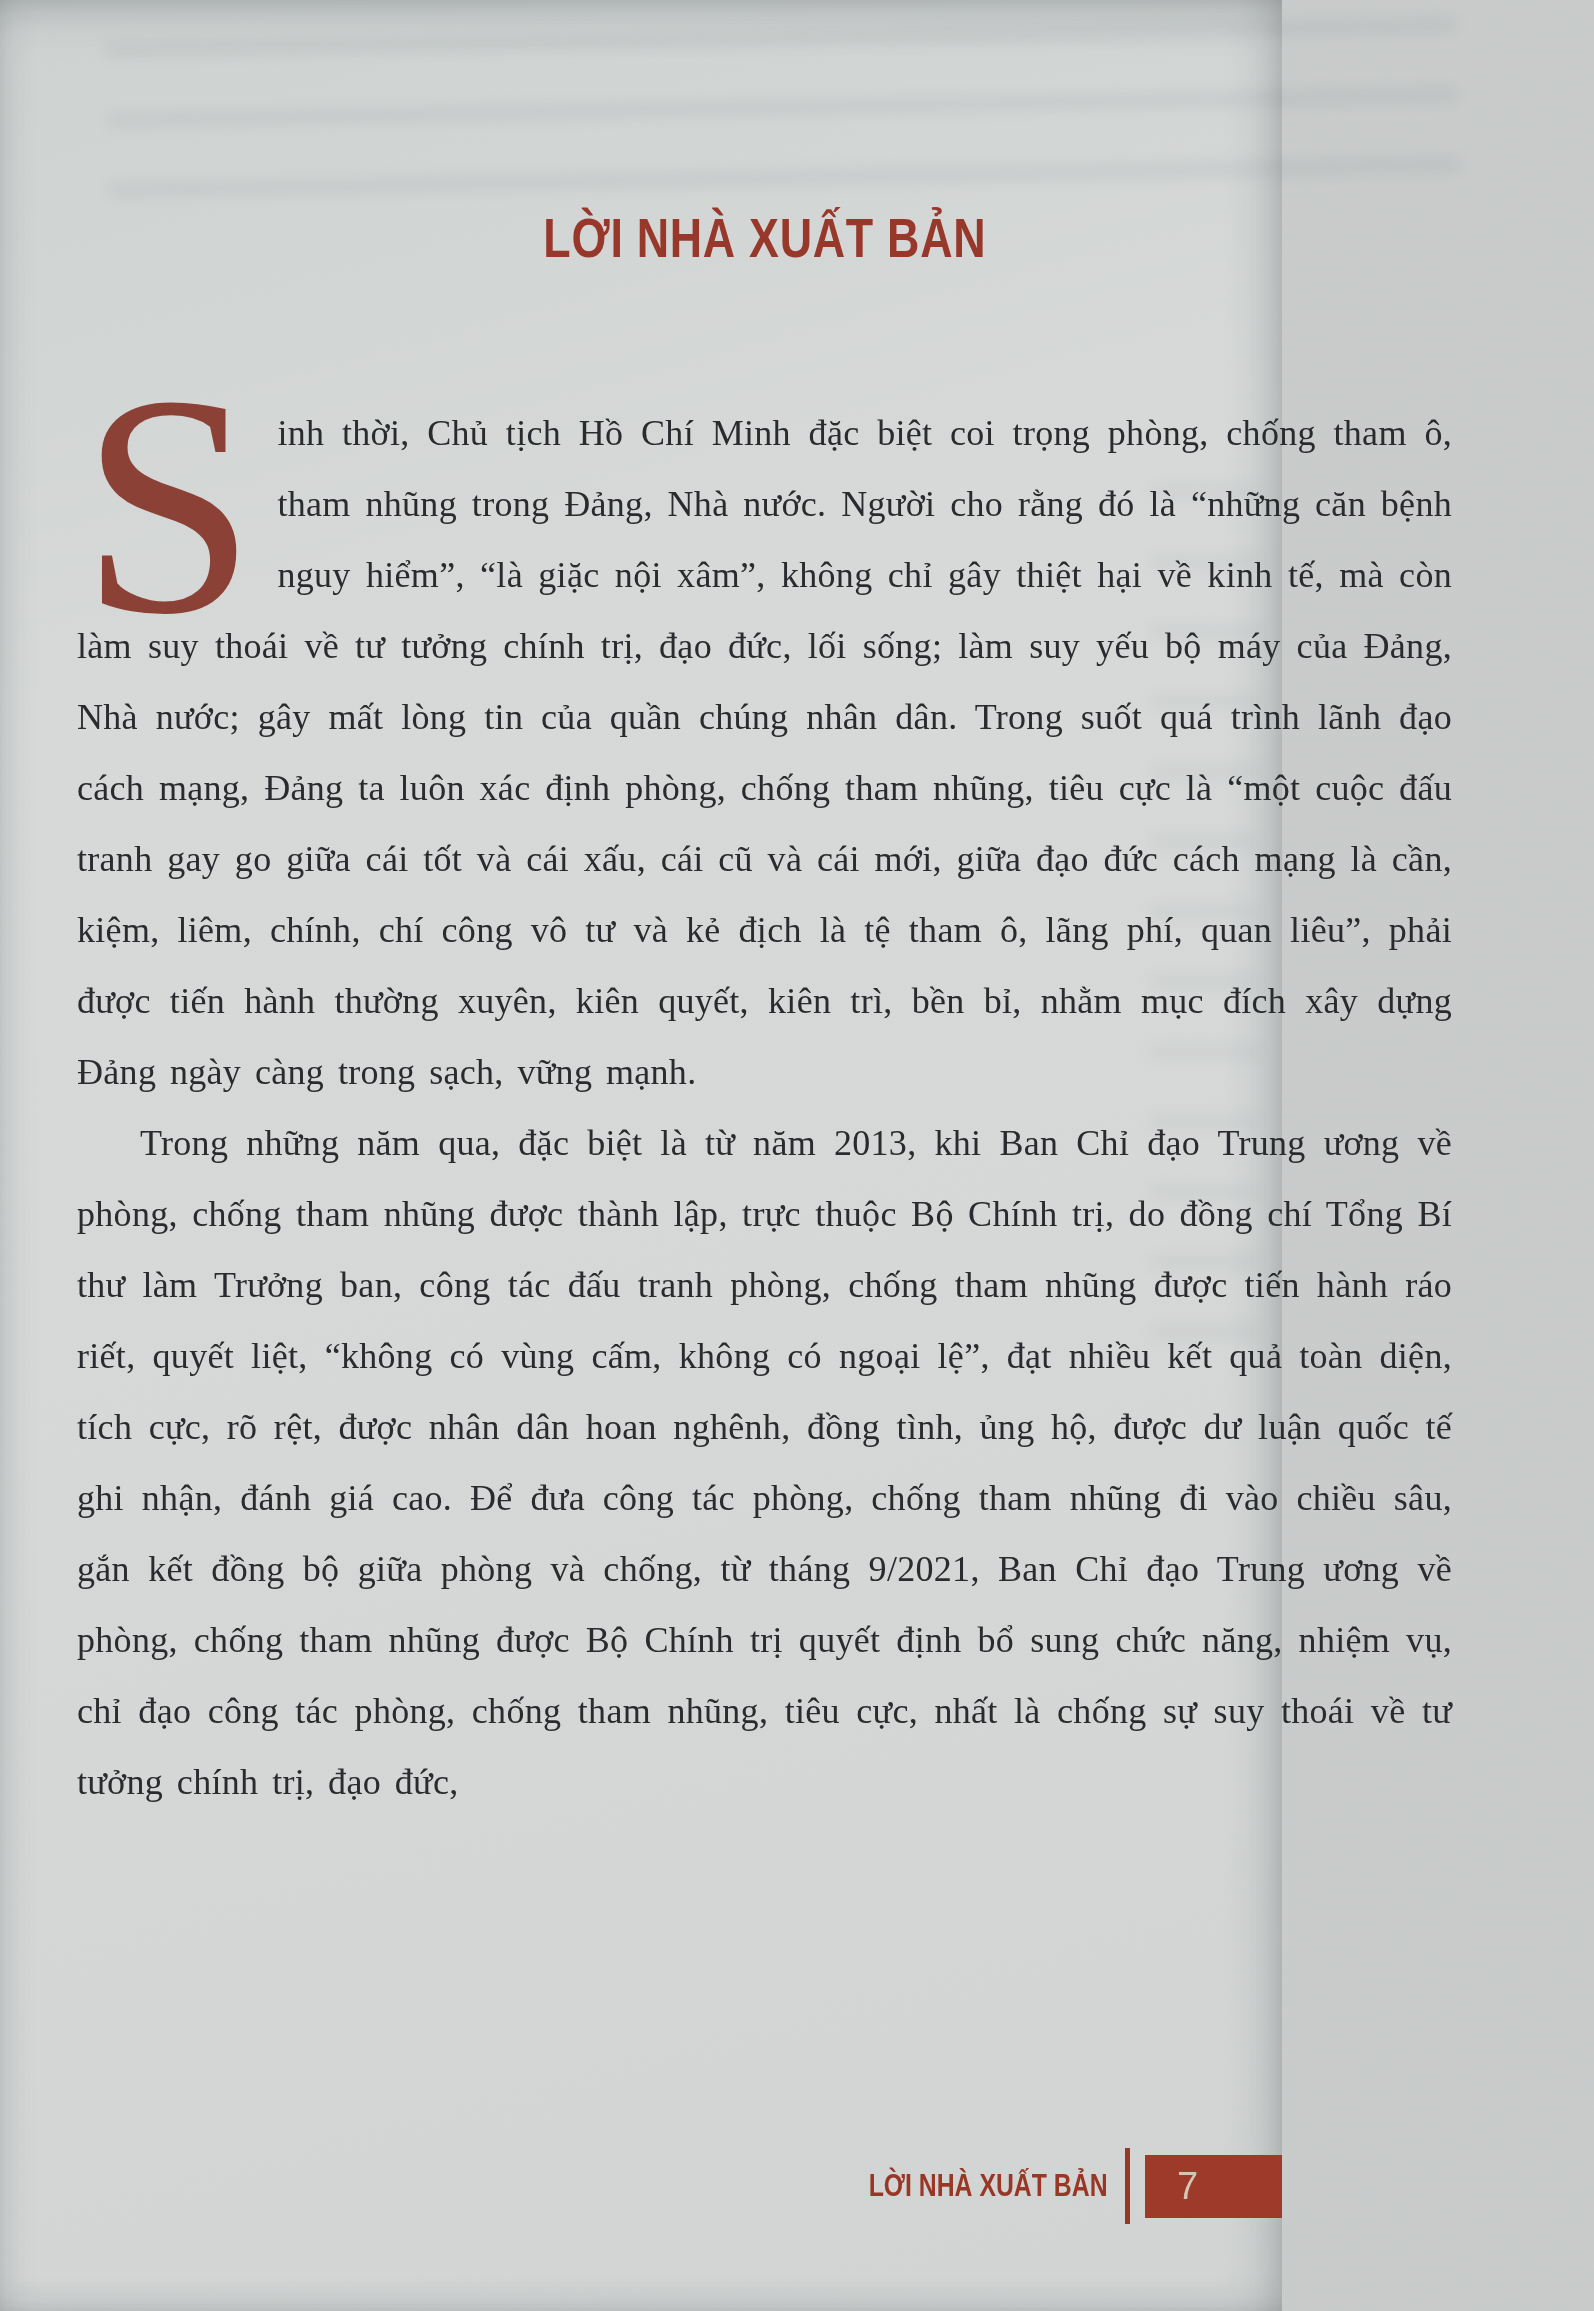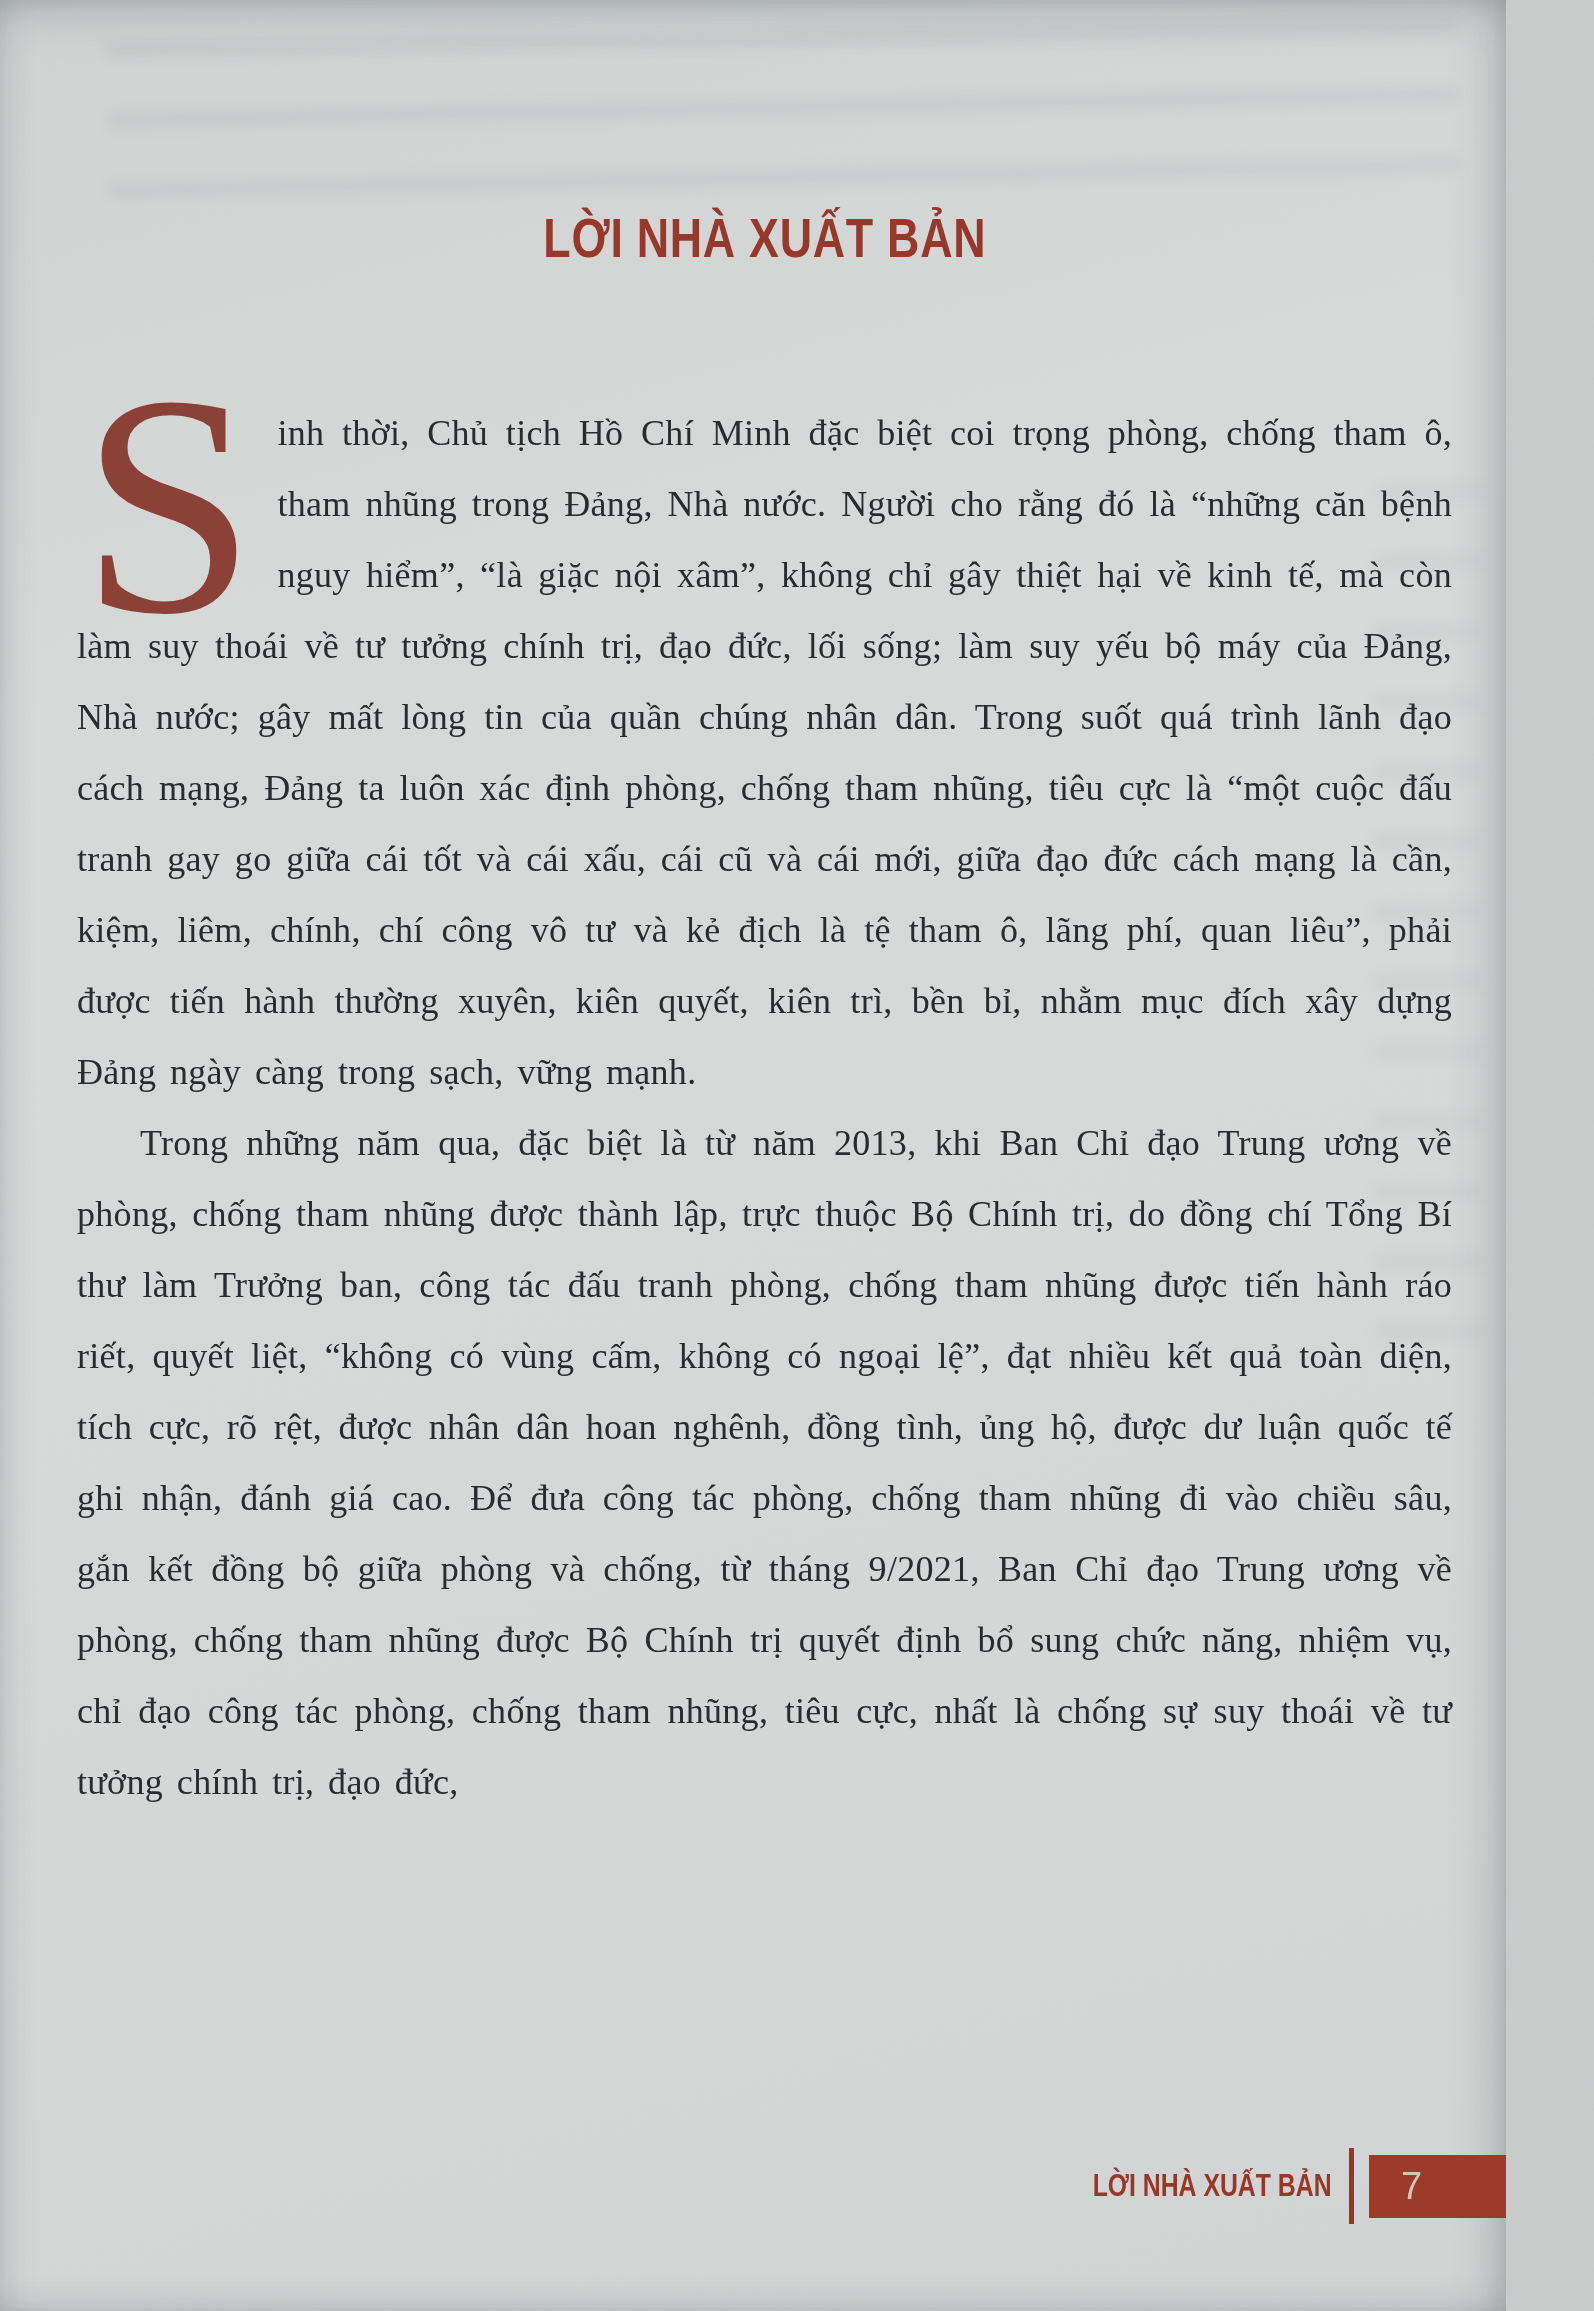--- a/index.html
+++ b/index.html
@@ -4,21 +4,21 @@
 <style>
   html, body { margin: 0; padding: 0; }
   body {
     width: 1595px; height: 2311px;
     background: #c9cccb;
     font-family: "Liberation Serif", serif;
     overflow: hidden;
   }
   .page {
     position: relative;
-    width: 1506px; height: 2311px;
+    width: 1282px; height: 2311px;
     background: linear-gradient(165deg, #cfd3d2 0%, #d7dad9 28%, #d6d9d8 55%, #d2d5d4 100%);
     box-shadow:
       inset -27px 0 50px -22.5px rgba(55,60,66,.30),
       inset 0 31.5px 54px -31.5px rgba(55,60,66,.28),
       inset 22.5px 0 41px -27px rgba(55,60,66,.18),
       inset 0 -22.5px 41px -27px rgba(55,60,66,.16);
   }
   
   .ghost {
     position: absolute;

